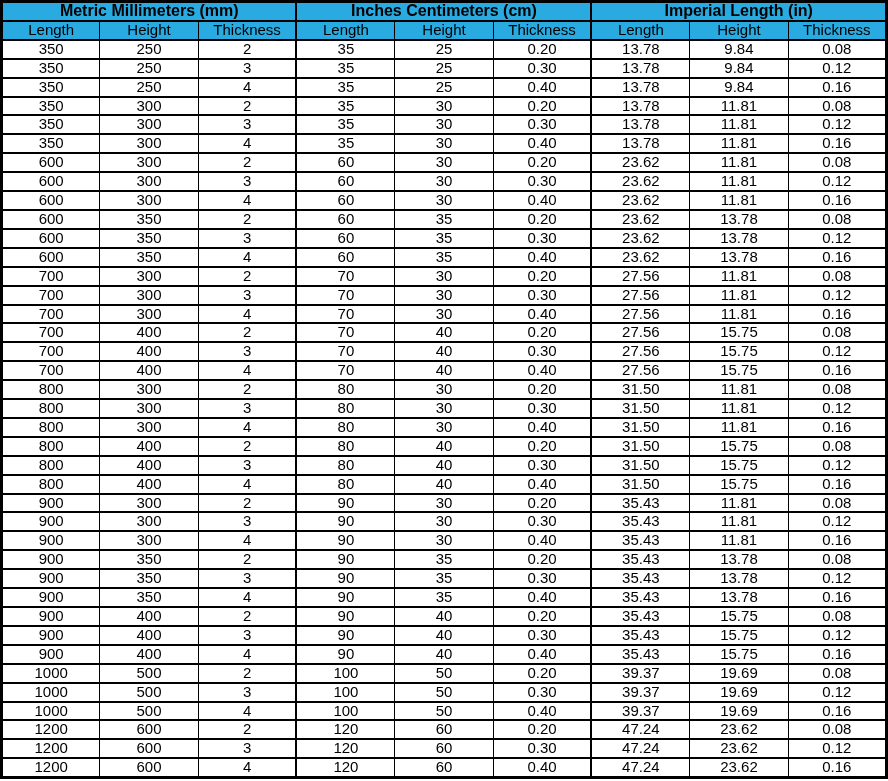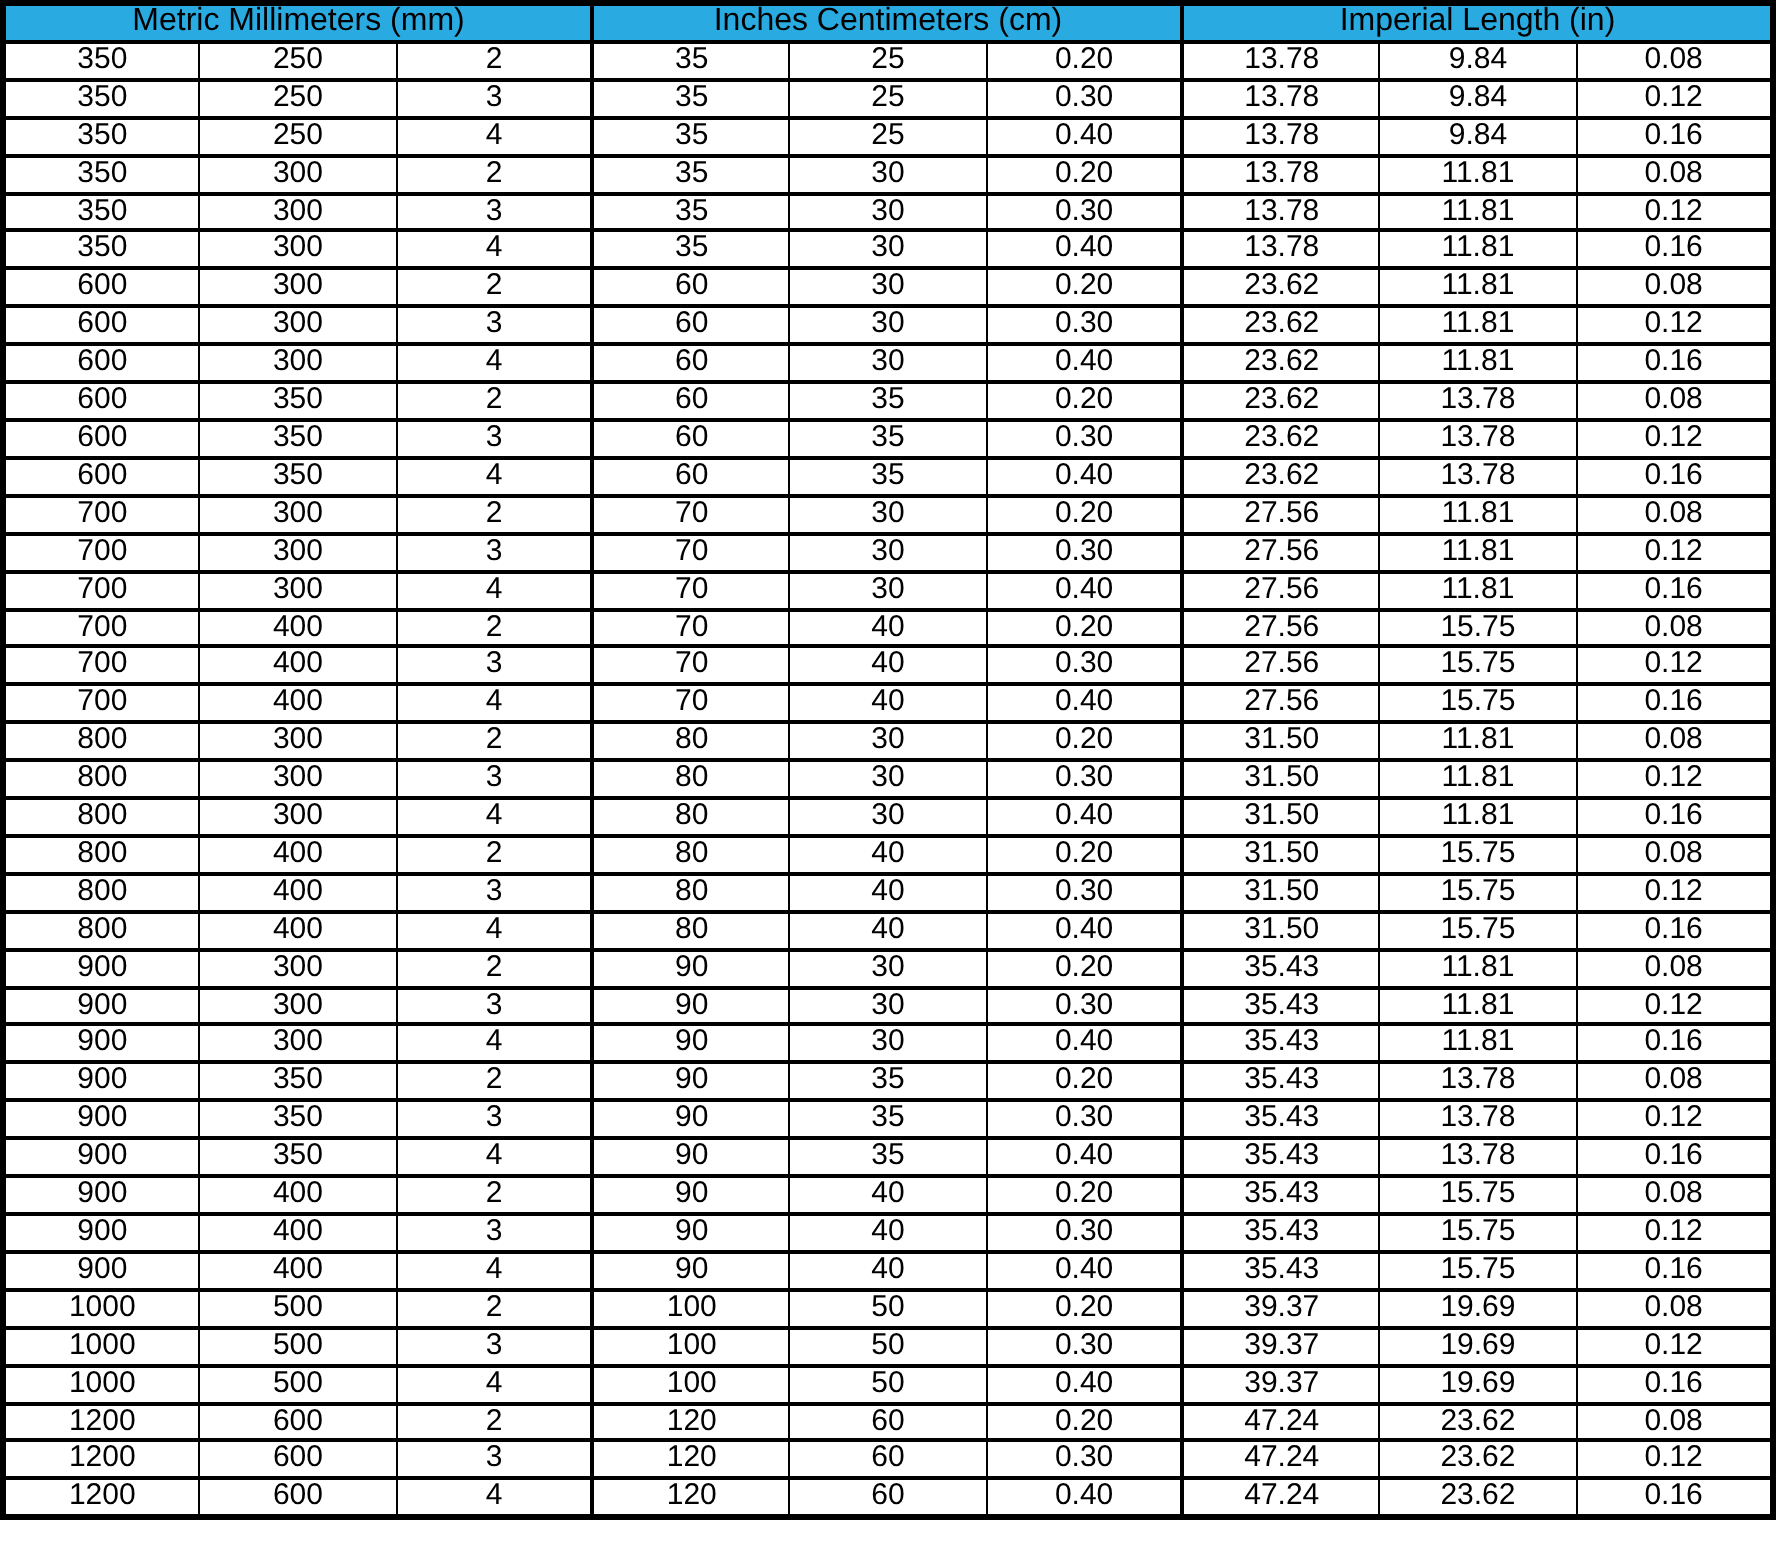--- a/index.html
+++ b/index.html
@@ -28,21 +28,21 @@
     line-height: 16.9px;
     font-size: 15px;
     color: #000;
     white-space: nowrap;
     overflow: hidden;
     background: var(--cellbg, #fff);
   }
   .gs { border-left-width: 2px; }
   thead th { background: var(--headbg, #29ABE2); }
   tr.group-row th {
-    font-weight: normal;
+    font-weight: bold;
     font-size: 16px;
   }
   tr.sub-row th {
     font-weight: normal;
     font-size: 15px;
   }
 </style>
 </head>
 <body>
 
@@ -57,20 +57,31 @@
       <col>
       <col>
       <col>
   </colgroup>
   <thead>
     <tr class="group-row">
       <th colspan="3" class="gs">Metric Millimeters (mm)</th>
       <th colspan="3" class="gs">Inches Centimeters (cm)</th>
       <th colspan="3" class="gs">Imperial Length (in)</th>
     </tr>
+    <tr class="sub-row">
+      <th class="gs">Length</th>
+      <th>Height</th>
+      <th>Thickness</th>
+      <th class="gs">Length</th>
+      <th>Height</th>
+      <th>Thickness</th>
+      <th class="gs">Length</th>
+      <th>Height</th>
+      <th>Thickness</th>
+    </tr>
   </thead>
   <tbody>
       <tr>
         <td class="gs">350</td>
         <td>250</td>
         <td>2</td>
         <td class="gs">35</td>
         <td>25</td>
         <td>0.20</td>
         <td class="gs">13.78</td>

